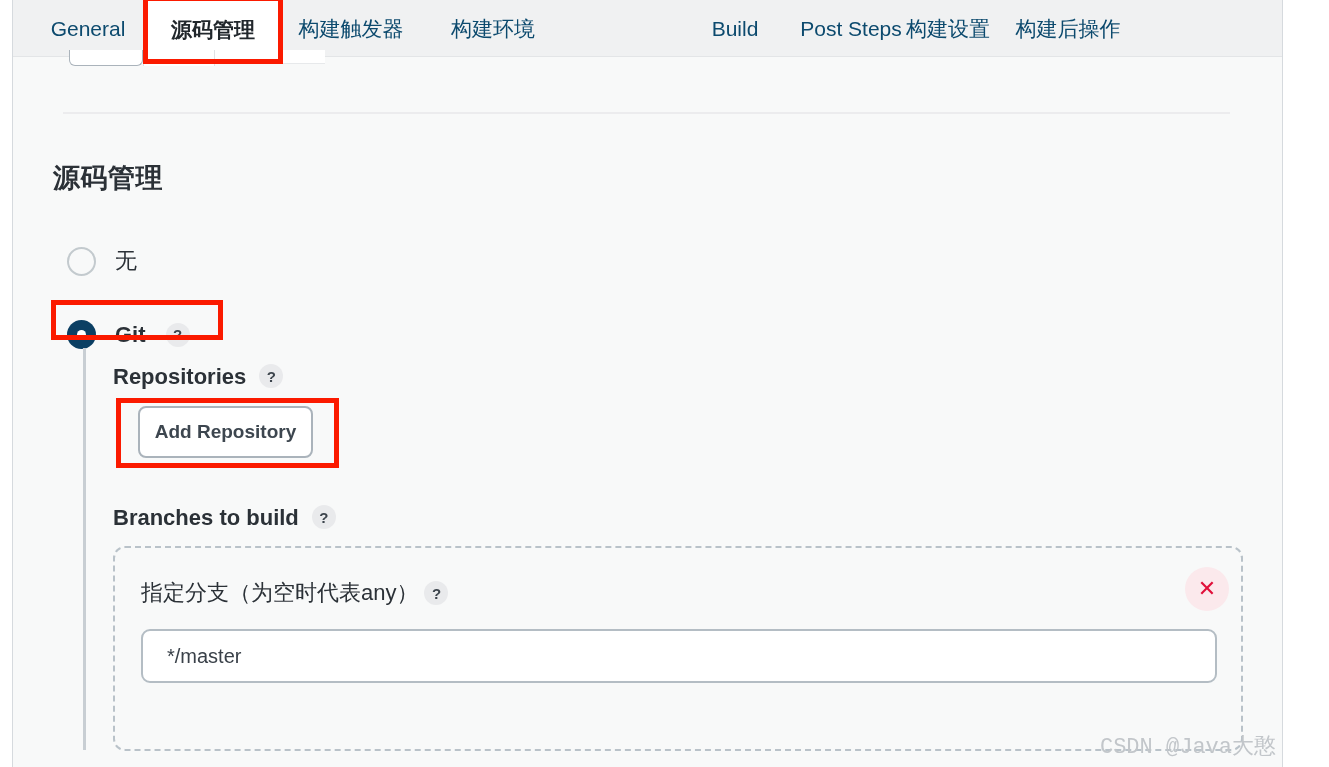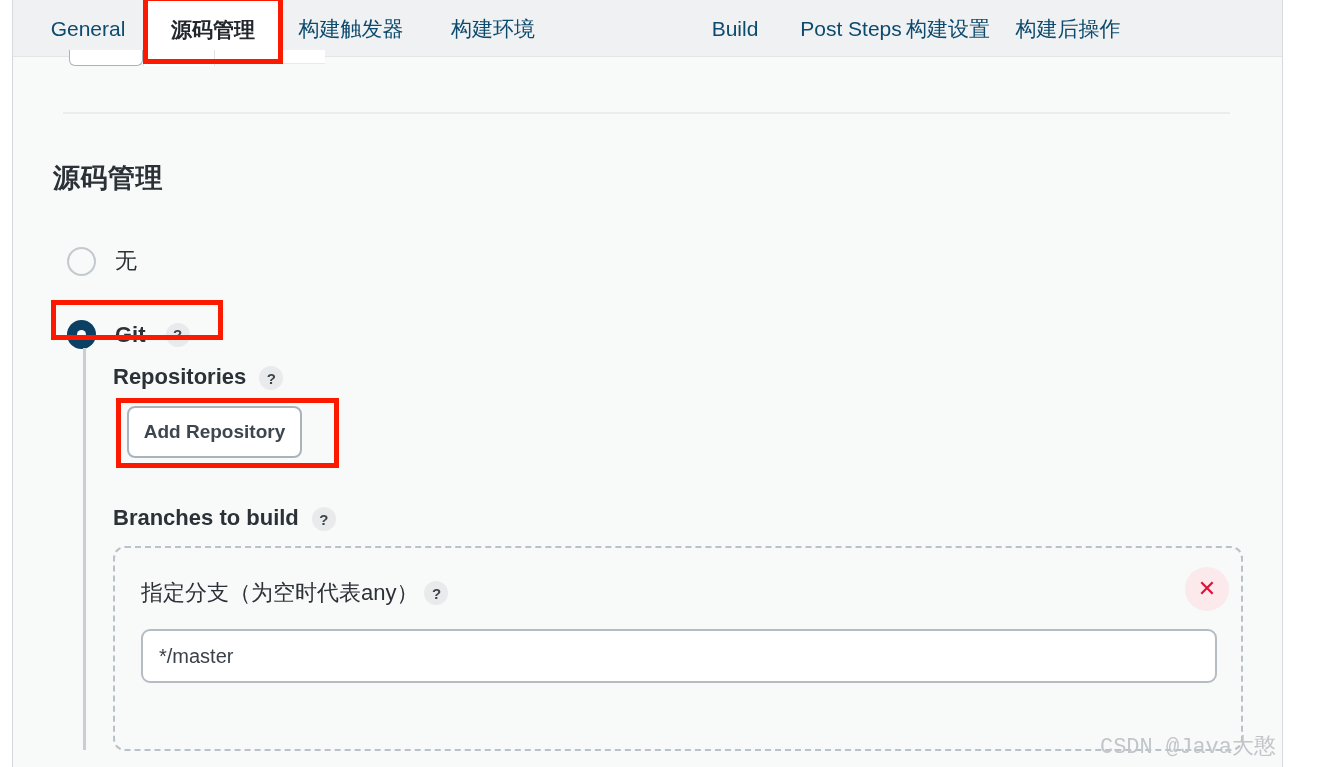--- a/index.html
+++ b/index.html
@@ -181,32 +181,32 @@
     top: 348px;
     width: 3px;
     height: 402px;
     background: #c8ced3;
   }
 
   
   .field-label {
     position: absolute;
     display: flex;
-    align-items: flex-end;
+    align-items: flex-start;
     gap: 13px;
     font-size: 22px;
     color: #2b3137;
     font-weight: 600;
     white-space: nowrap;
   }
 
   
   #add-repo-btn {
     position: absolute;
-    left: 114px;
+    left: 125px;
     top: 406px;
     width: 175px;
     height: 52px;
     background: #ffffff;
     border: 2px solid #aab3bb;
     border-radius: 8px;
     font-family: "Liberation Sans", "DejaVu Sans", sans-serif;
     font-size: 19px;
     font-weight: bold;
     color: #3d464f;
@@ -243,21 +243,21 @@
     top: 629px;
     width: 1076px;
     height: 54px;
     background: #ffffff;
     border: 2px solid #b4bdc4;
     border-radius: 9px;
     box-sizing: border-box;
     font-family: "Liberation Sans", "DejaVu Sans", sans-serif;
     font-size: 20px;
     color: #3a4149;
-    padding: 0 16px;
+    padding: 0 24px;
     outline: none;
   }
   #remove-branch-btn {
     position: absolute;
     left: 1172px;
     top: 567px;
     width: 44px;
     height: 44px;
     border-radius: 50%;
     background: #fbe9ec;

